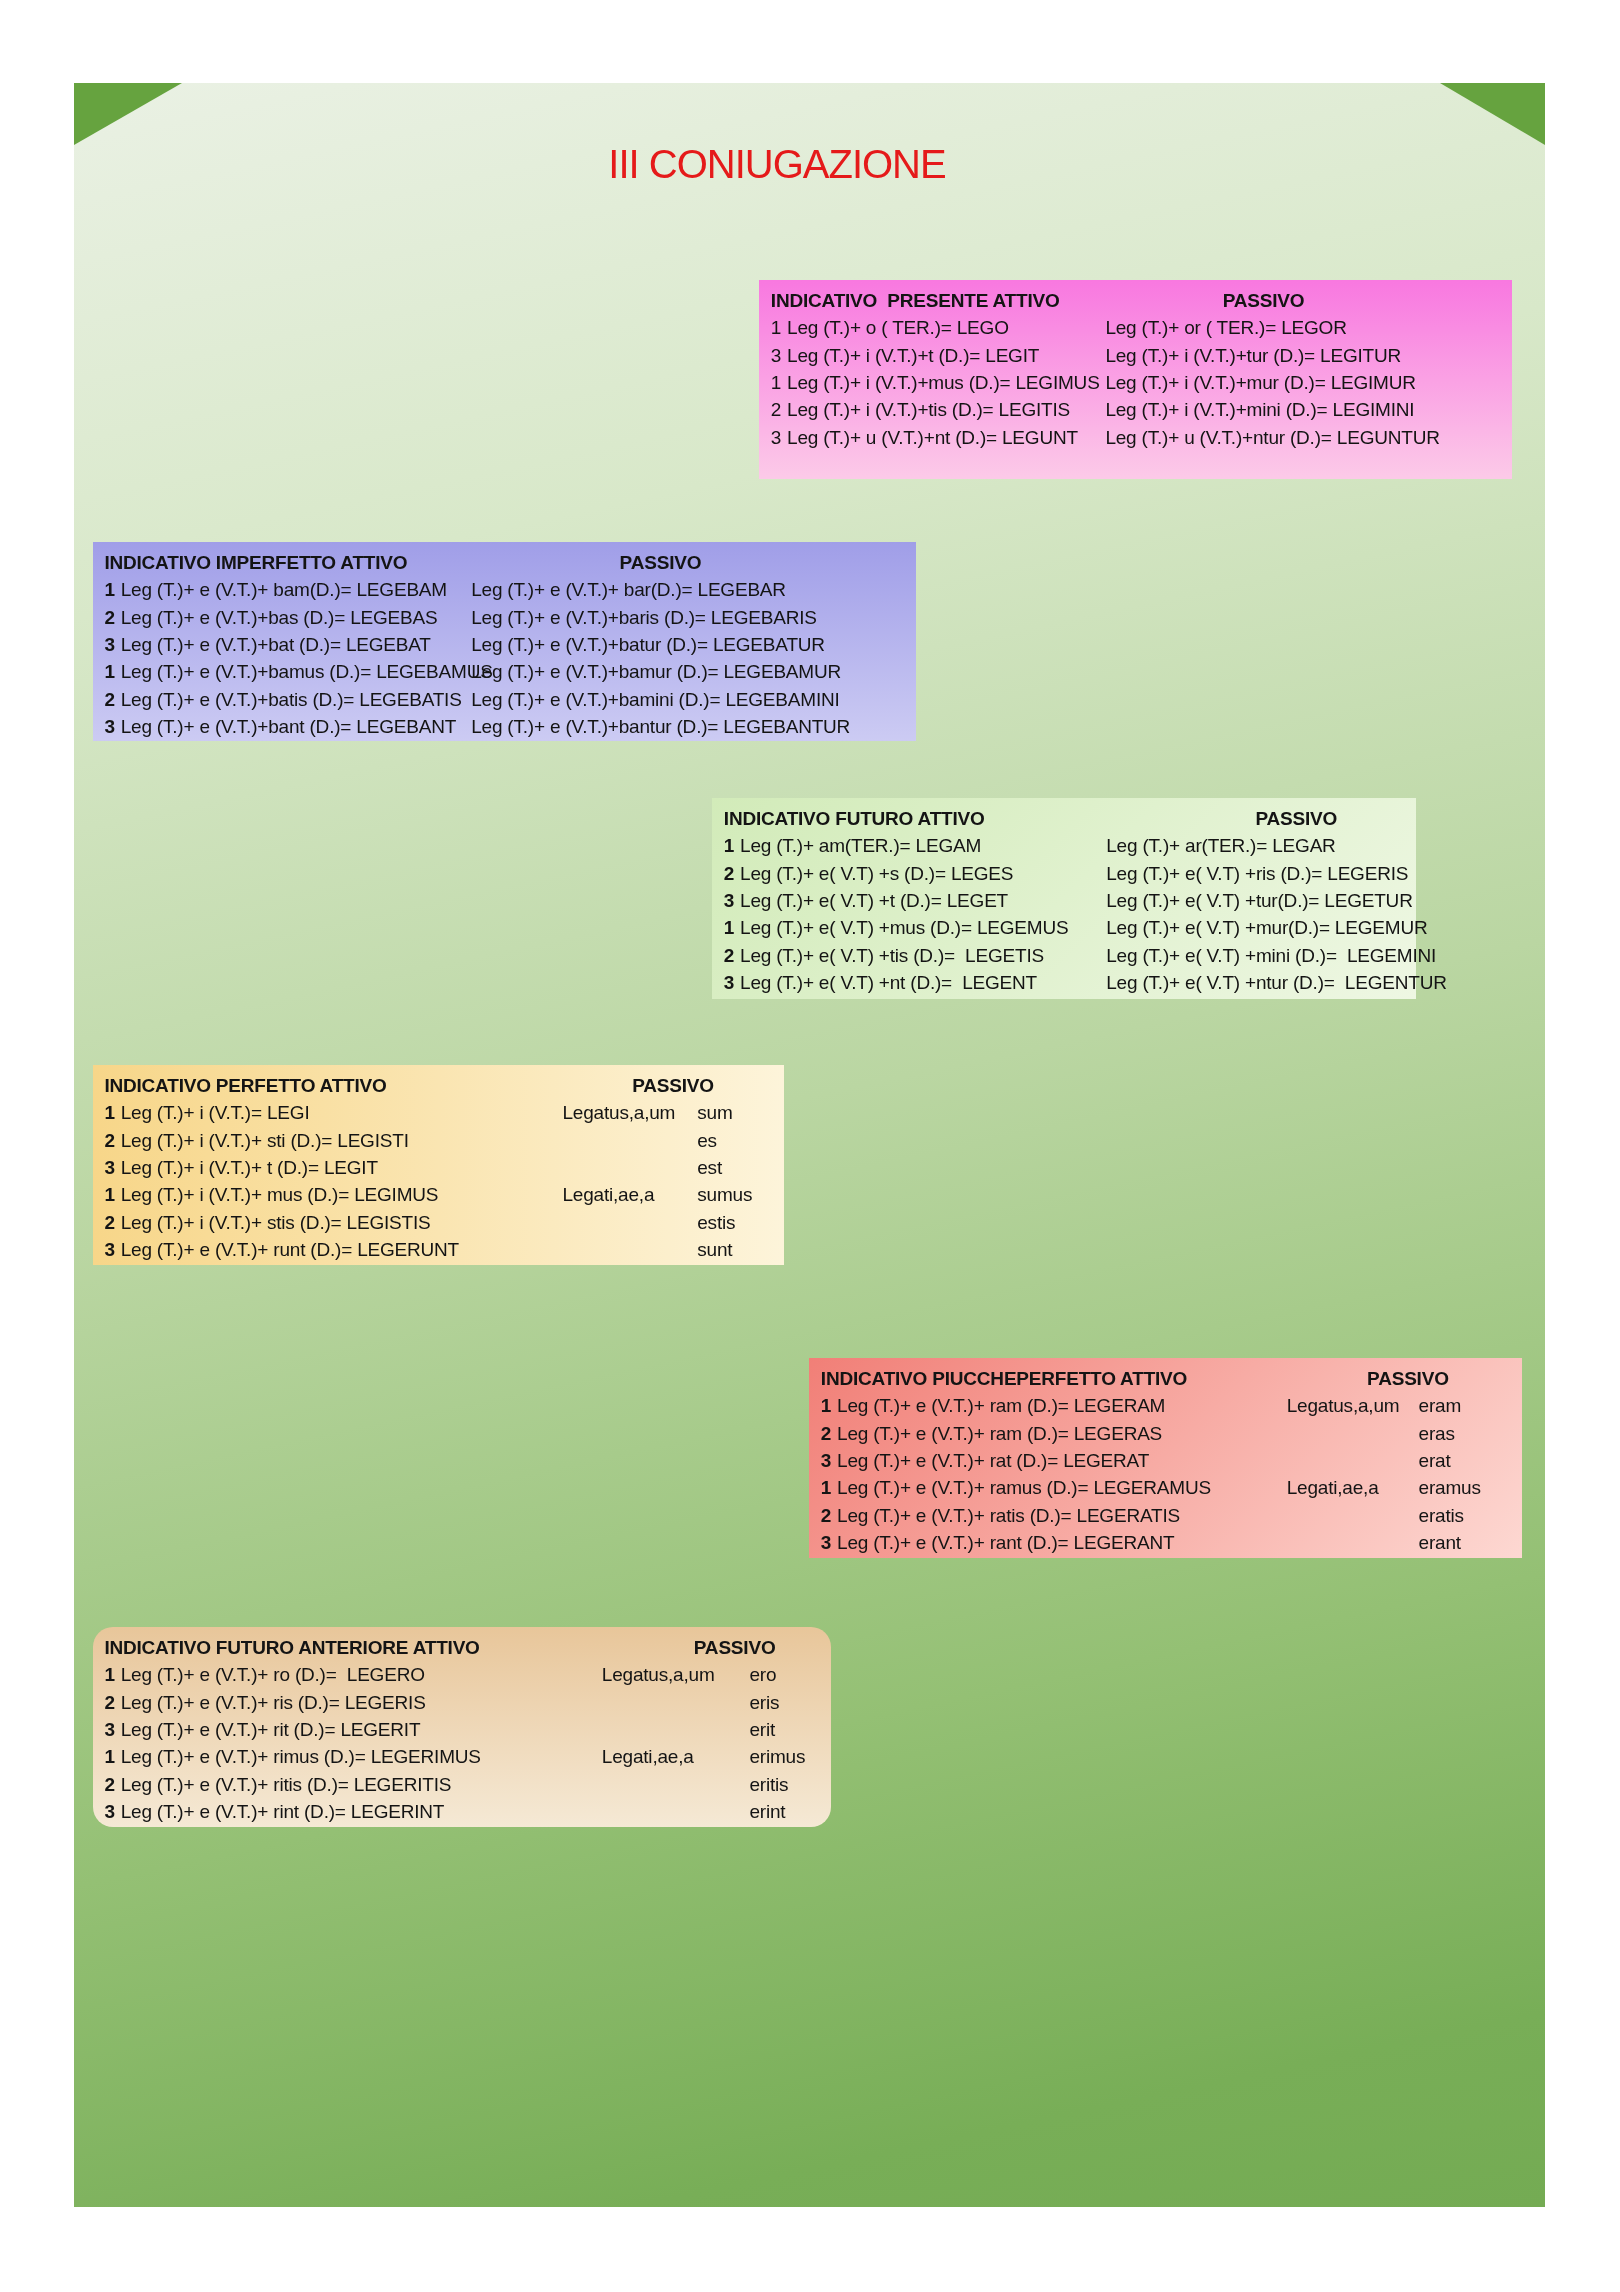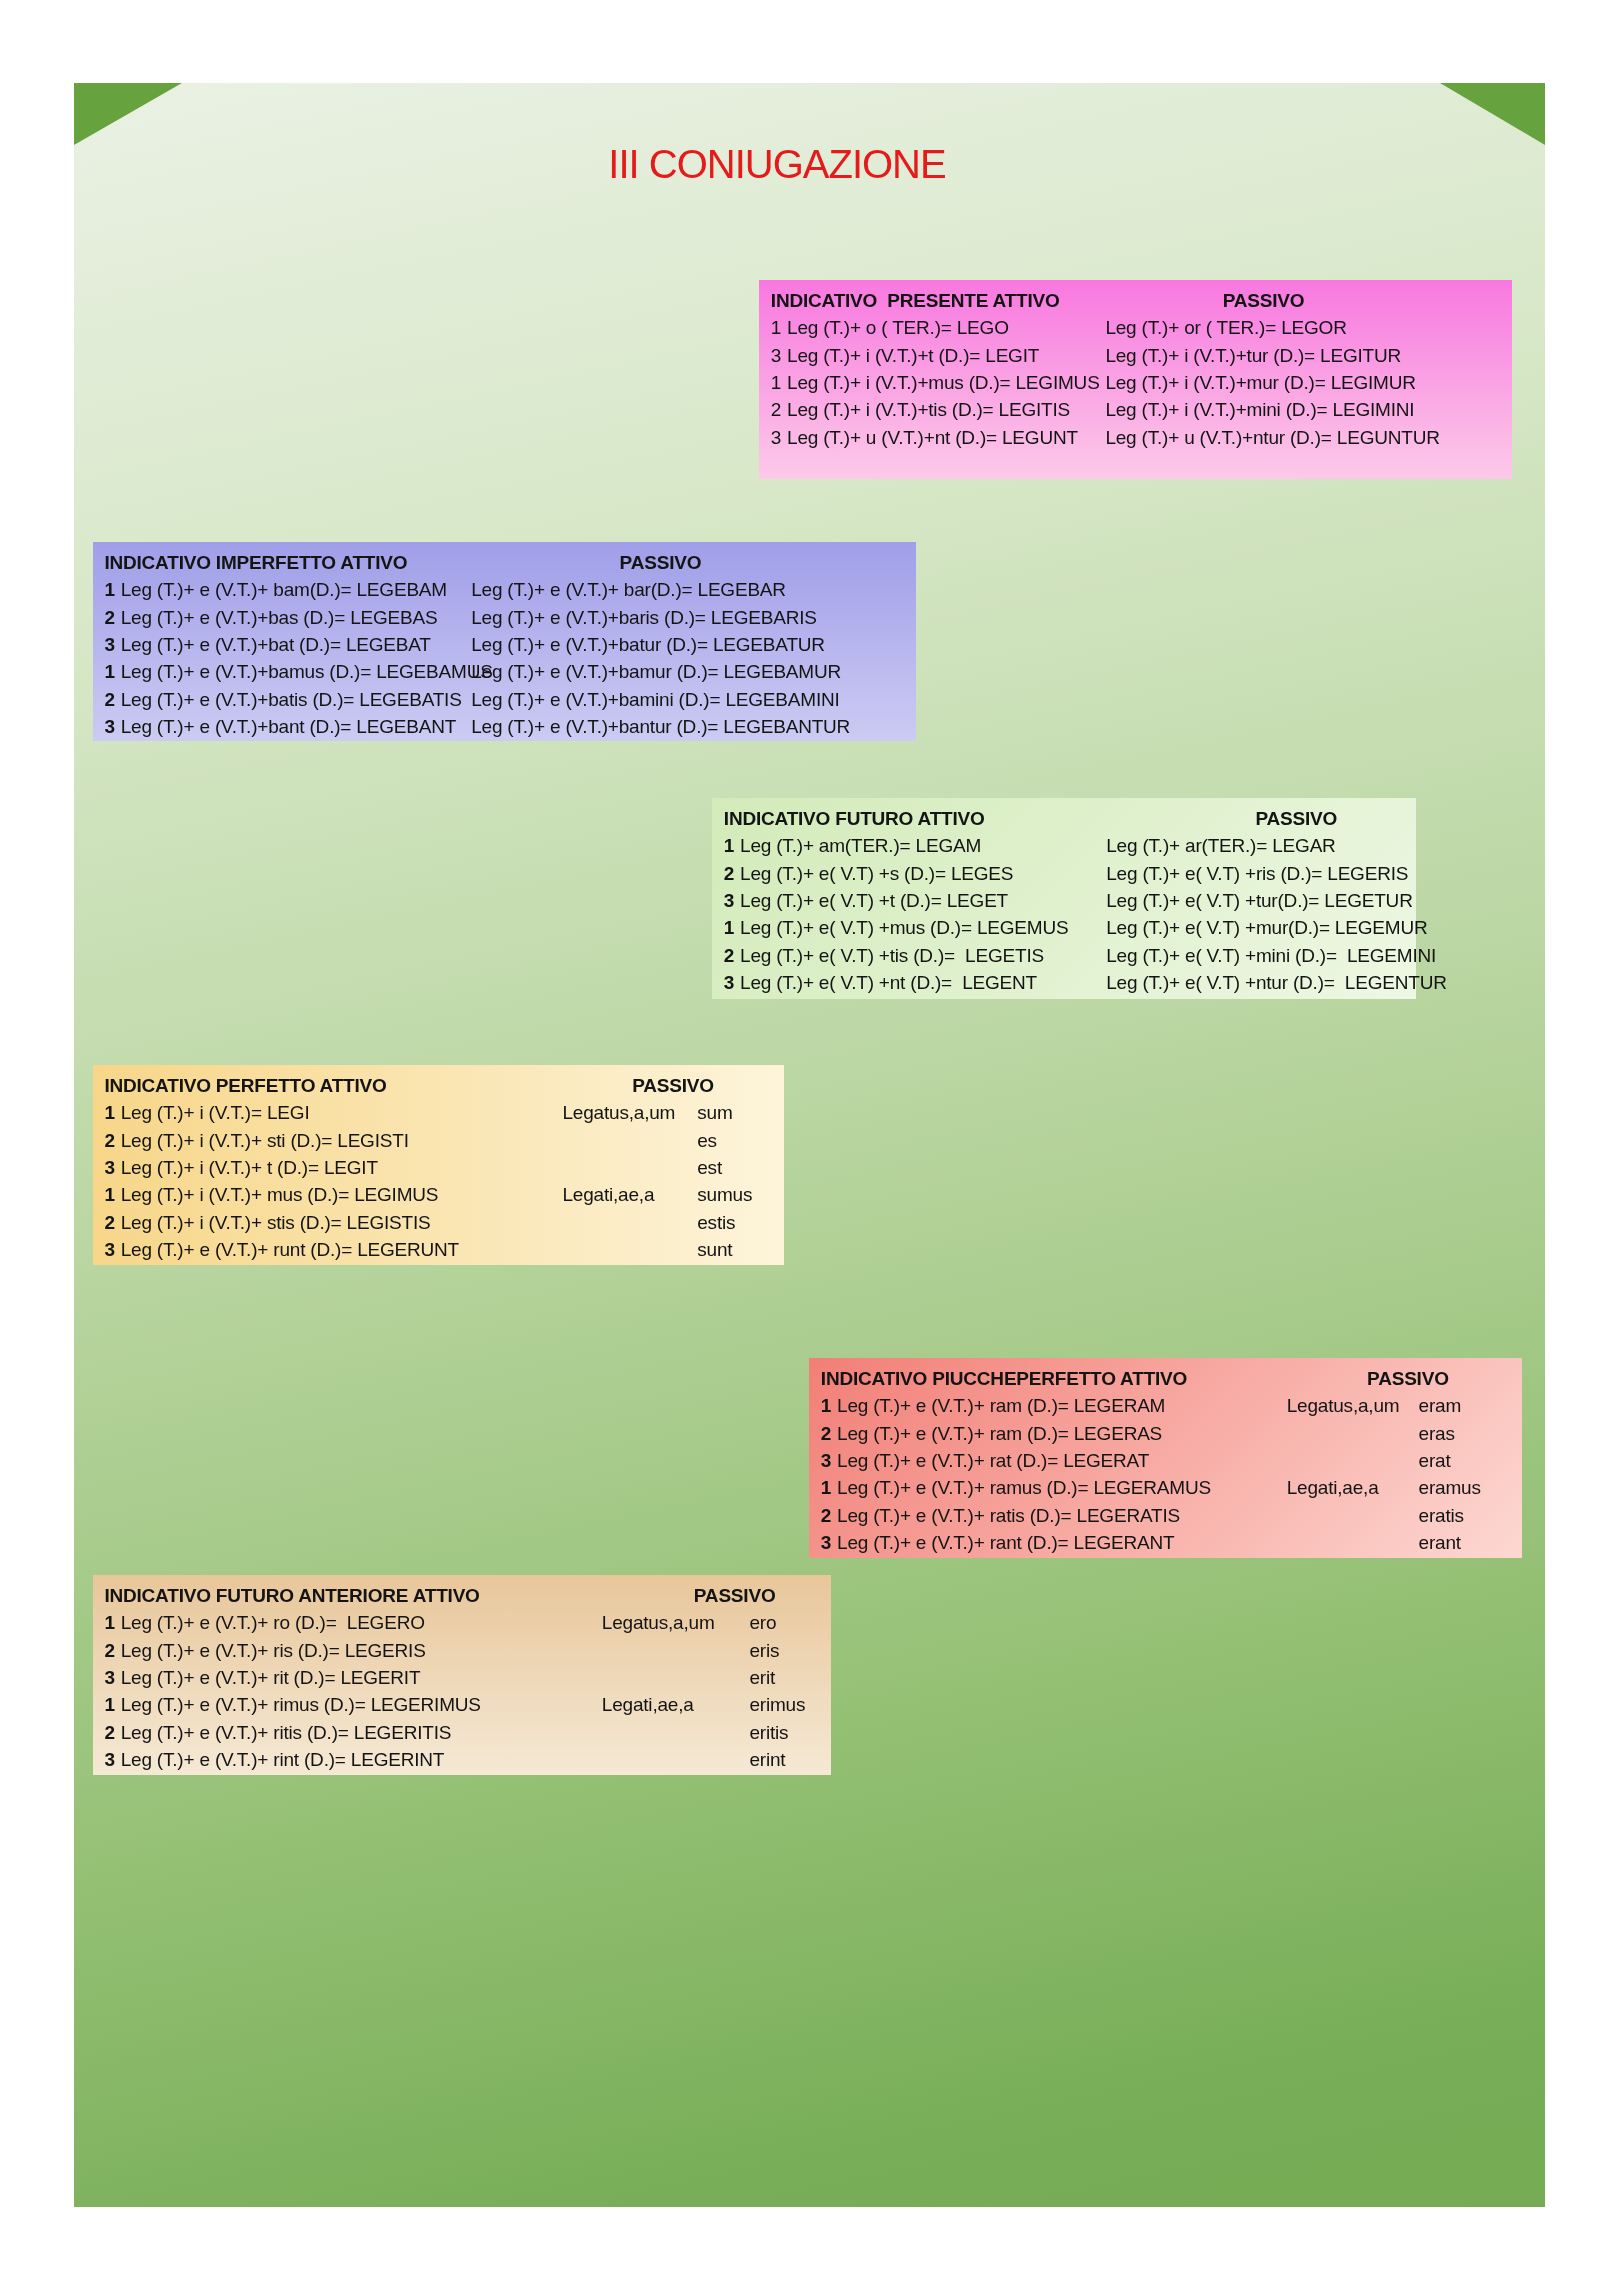--- a/index.html
+++ b/index.html
@@ -38,21 +38,21 @@
   .t3{left:18.6px;top:982px;width:691px;height:200px;background:linear-gradient(90deg,#f7d689,#fdf4da);}
   .t3 .part{left:68%;}
   .t3 .aux{left:87.5%;}
   .t3 .ph{left:84%;}
 
   .t4{left:735px;top:1275px;width:713px;height:200px;background:linear-gradient(135deg,#f17f77,#fdd8d2);}
   .t4 .part{left:67%;}
   .t4 .aux{left:85.5%;}
   .t4 .ph{left:84%;}
 
-  .t5{left:18.6px;top:1492px;width:738px;height:200px;background:linear-gradient(180deg,#e8c69a,#f5e9d5);}
+  .t5{left:18.6px;top:1544px;width:738px;height:200px;background:linear-gradient(180deg,#e8c69a,#f5e9d5);border-radius:20px;}
   .t5 .part{left:69%;}
   .t5 .aux{left:89%;}
   .t5 .ph{left:87%;}
 </style>
 </head>
 <body>
 
 <div class="canvas">
   <div class="slide">
     <div class="corner left"></div>

